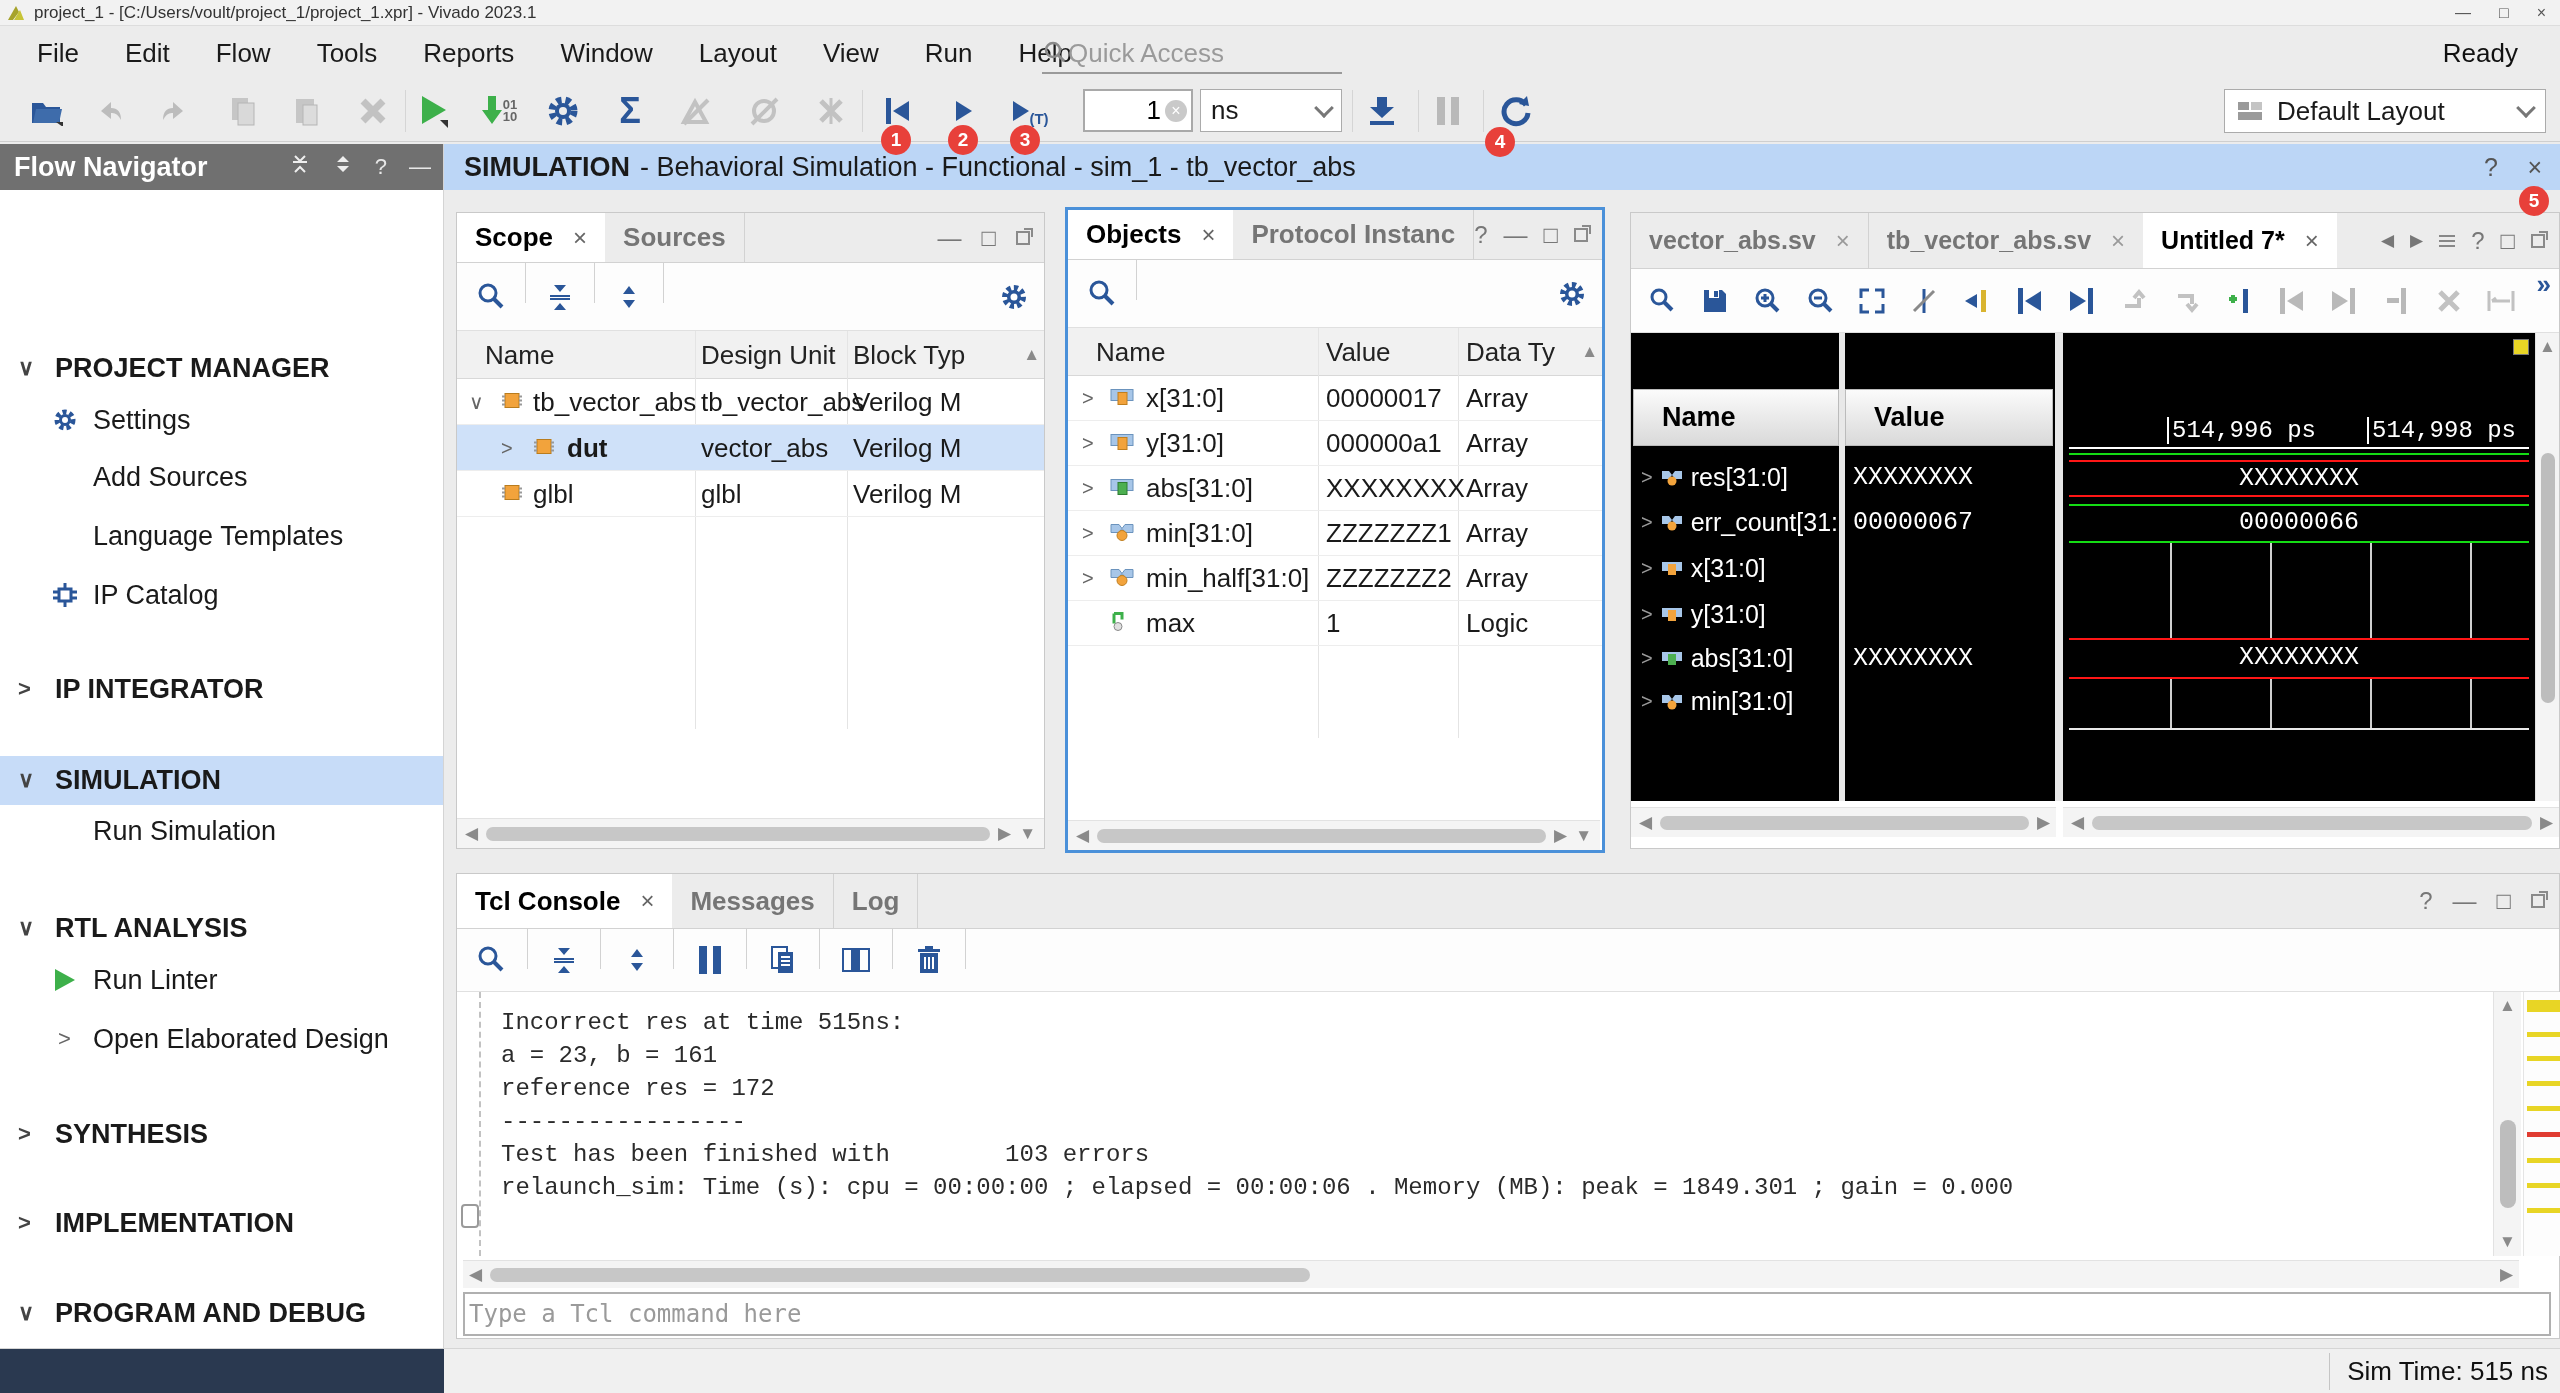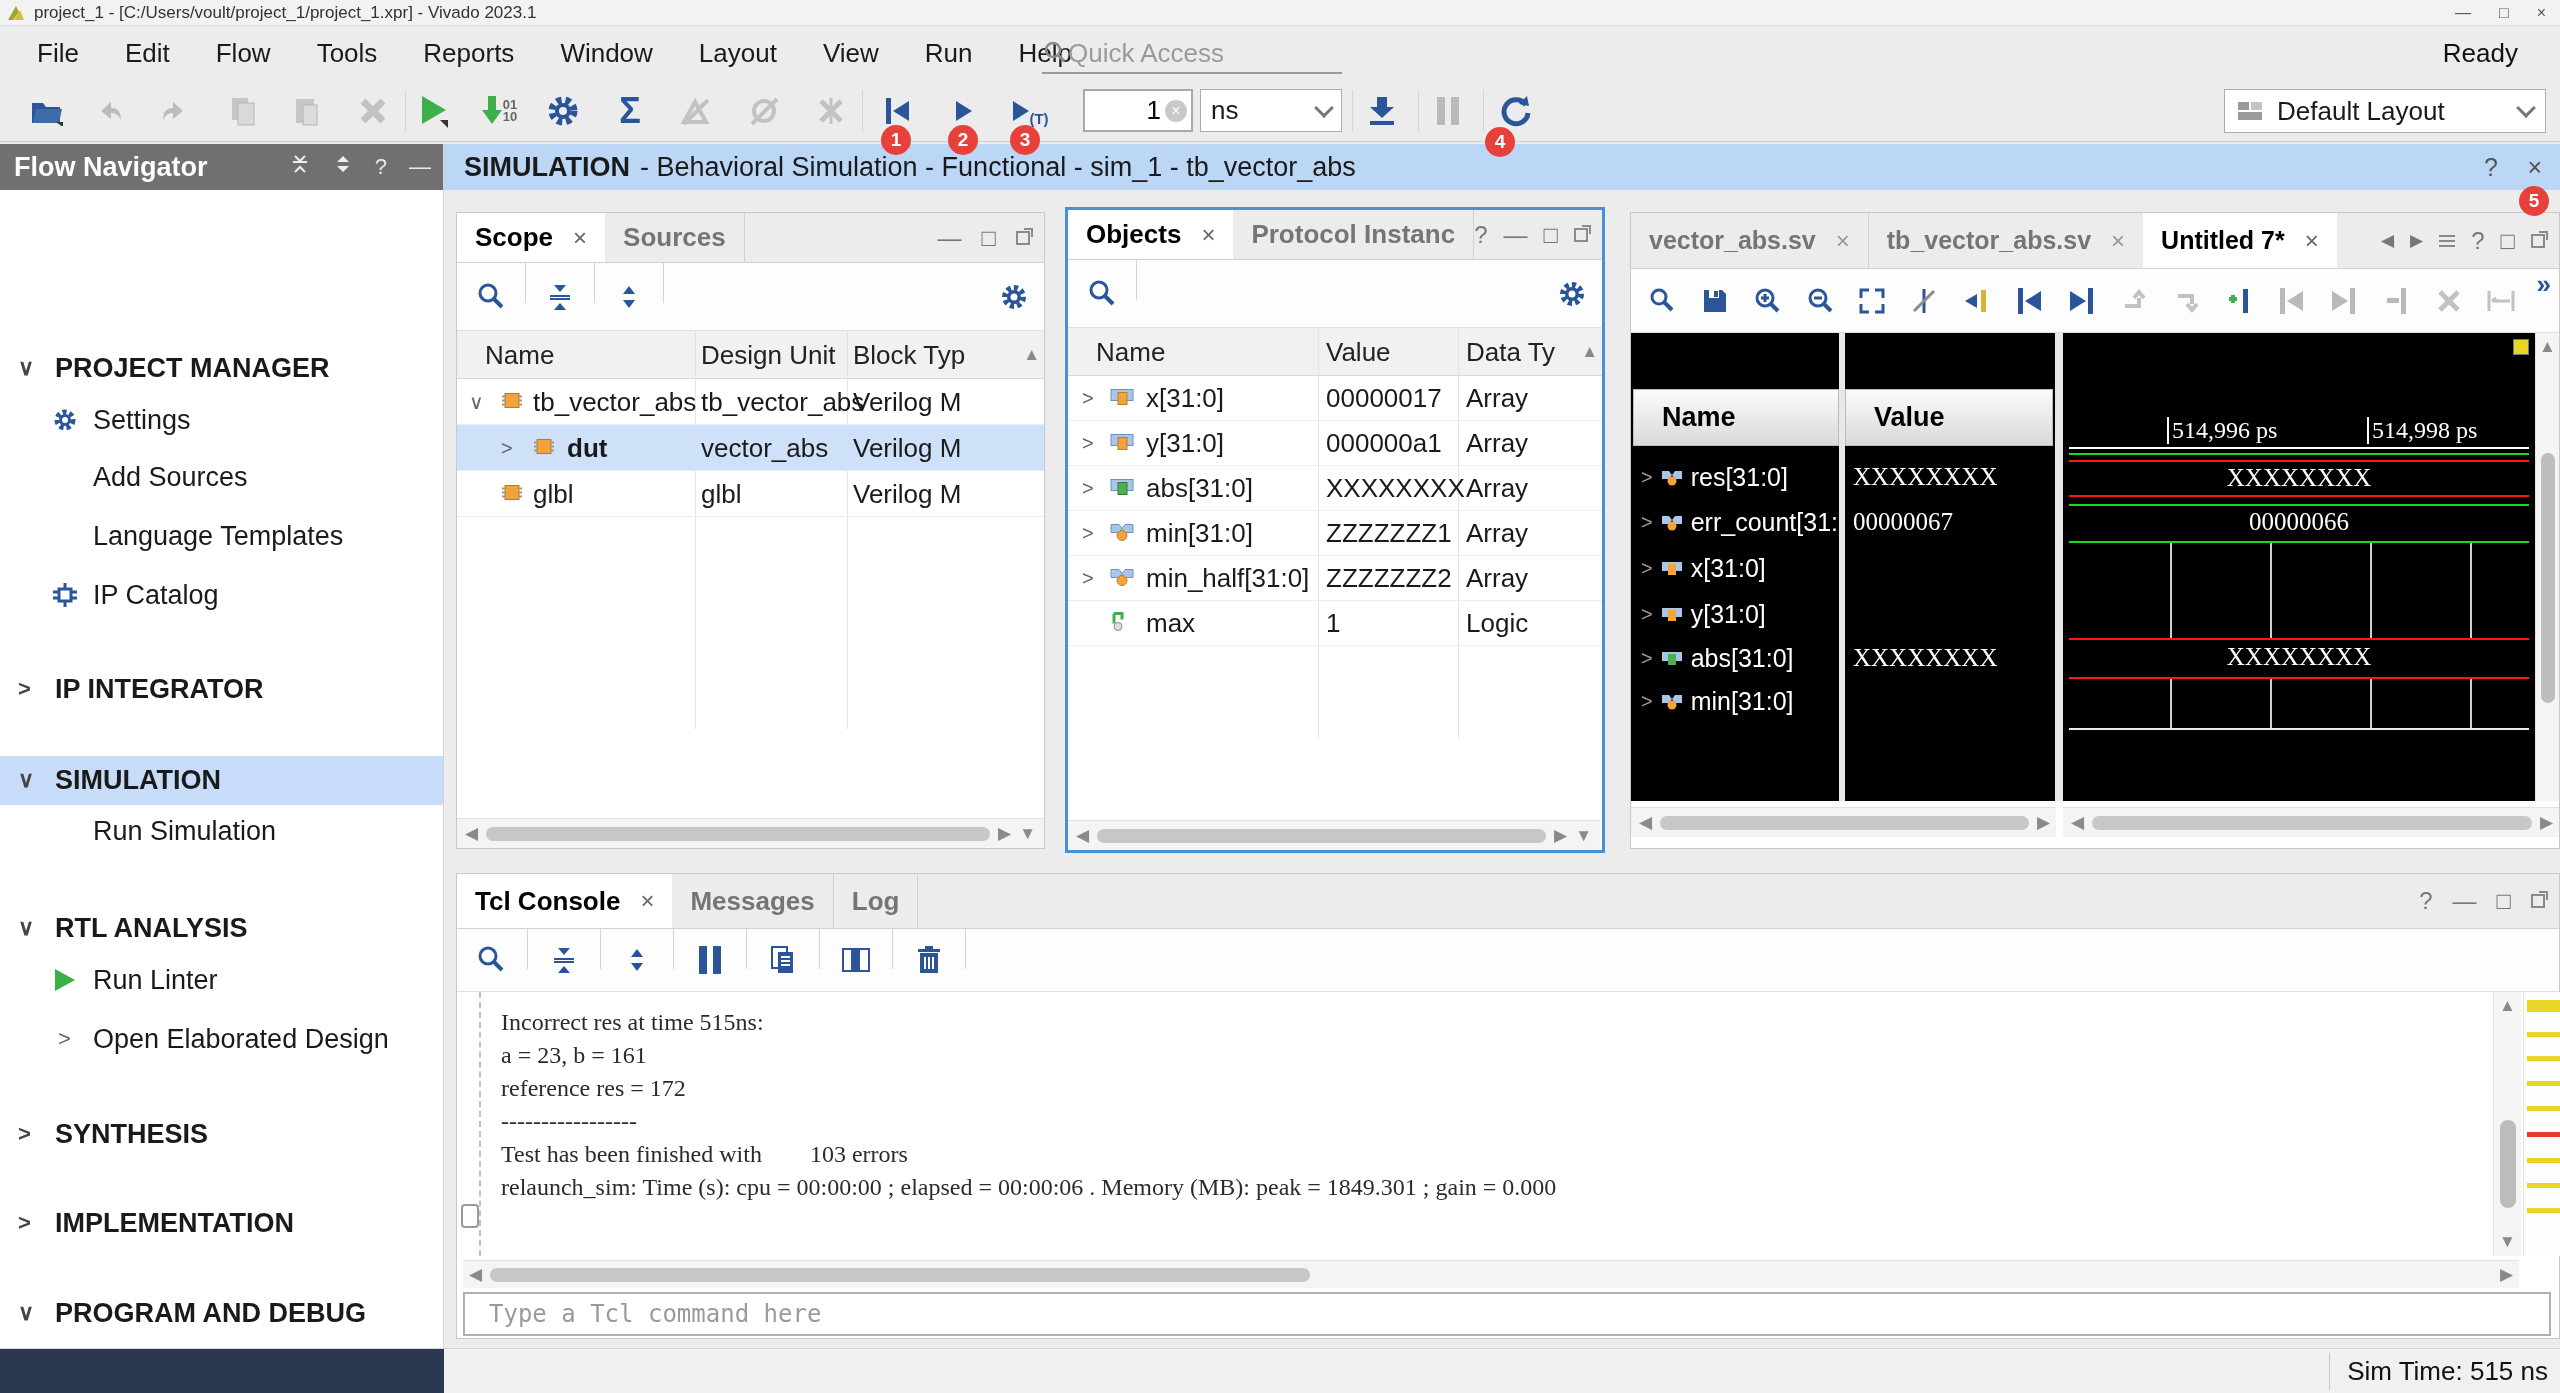--- a/index.html
+++ b/index.html
@@ -1,21 +1,21 @@
 <!DOCTYPE html>
 <html><head>
 <meta charset="utf-8">
 <style>
   *{box-sizing:border-box;margin:0;padding:0}
   html,body{width:2560px;height:1393px;overflow:hidden}
   body{font-family:"Liberation Sans",sans-serif;background:#ececec;position:relative;color:#1a1a1a}
   .abs{position:absolute}
   .flex{display:flex;align-items:center}
   .vline{width:1px;background:#d2d2d2;align-self:stretch}
-  .mono{font-family:Liberation Serif, serif}
+  .mono{font-family:Liberation Mono, monospace}
 
   
   #titlebar{left:0;top:0;width:2560px;height:26px;background:#f2f2f2;border-bottom:1px solid #ddd;display:flex;align-items:center;font-size:17px;color:#333}
   #titlebar .win-ctl{color:#555;font-size:16px;margin:0 14px;cursor:default}
   
   #menubar{left:0;top:26px;width:2560px;height:54px;background:#ececec;display:flex;align-items:center;font-size:26px}
   .menu-item{padding:6px 23px;cursor:default}
   #quick-access{position:absolute;left:1042px;top:8px;width:300px;height:40px;border-bottom:2px solid #9a9a9a;display:flex;align-items:center}
   #quick-access input{border:none;background:transparent;outline:none;font-size:26px;color:#555;width:230px;font-family:"Liberation Sans",sans-serif}
   #quick-access input::placeholder{color:#9a9a9a}
@@ -71,21 +71,21 @@
   .wv-name-row{position:absolute;left:0;width:208px;height:44px;display:flex;align-items:center;color:#fff;font-size:25px;gap:8px;padding-left:10px;white-space:nowrap;overflow:hidden}
   .wv-name-row .gc{color:#9a9a9a;font-size:20px}
   .wv-val{position:absolute;left:222px;width:200px;height:44px;display:flex;align-items:center;color:#fff}
   .wline{position:absolute;height:2px}
   .wvert{position:absolute;width:2px;background:#cfcfcf}
   .wv-bustxt{position:absolute;color:#fff;font-size:25px;display:flex;align-items:center;justify-content:center}
   
   #tcl-lines{position:absolute;left:0;top:118px;width:2030px;height:264px;font-size:24px;color:#2b2b2b;line-height:33px;padding:14px 0 0 44px;white-space:pre;overflow:hidden}
   #tcl-gutter{position:absolute;left:22px;top:118px;height:264px;border-left:2px dashed #c2c2c2}
   #tcl-input{position:absolute;left:6px;top:418px;width:2088px;height:44px;border:2px solid #b0b0b0;background:#fff;display:flex;align-items:center}
-  #tcl-input input{width:100%;border:none;outline:none;font-size:24px;padding-left:24px;color:#444;font-family:"DejaVu Sans Mono",monospace}
+  #tcl-input input{width:100%;border:none;outline:none;font-size:24px;padding-left:4px;color:#444;font-family:"DejaVu Sans Mono",monospace}
   #tcl-input input::placeholder{color:#9a9a9a}
   .mark{position:absolute;left:3px;height:5px;width:38px;background:#e8d525}
   
   #statusbar{left:0;top:1348px;width:2560px;height:45px;background:#f0f0f0;border-top:1px solid #d5d5d5}
   #status-navy{position:absolute;left:0;top:0;width:444px;height:45px;background:#2a3950}
   #sim-time{position:absolute;right:12px;top:7px;font-size:26px;color:#111}
   
   .tri-r{width:0;height:0;border:10px solid transparent;border-left:16px solid currentColor;border-right:0}
   .tri-l{width:0;height:0;border:10px solid transparent;border-right:16px solid currentColor;border-left:0}
   .bar-v{width:5px;height:26px;background:currentColor}

